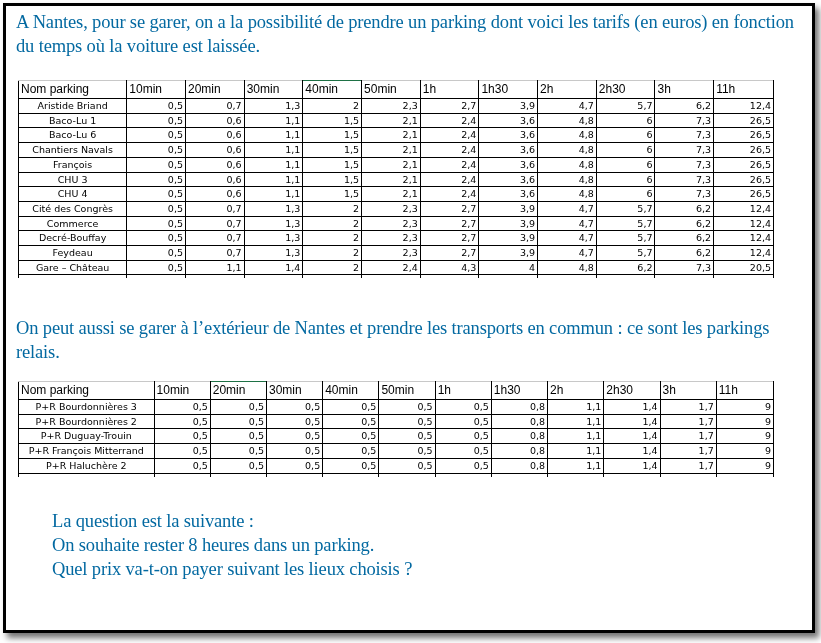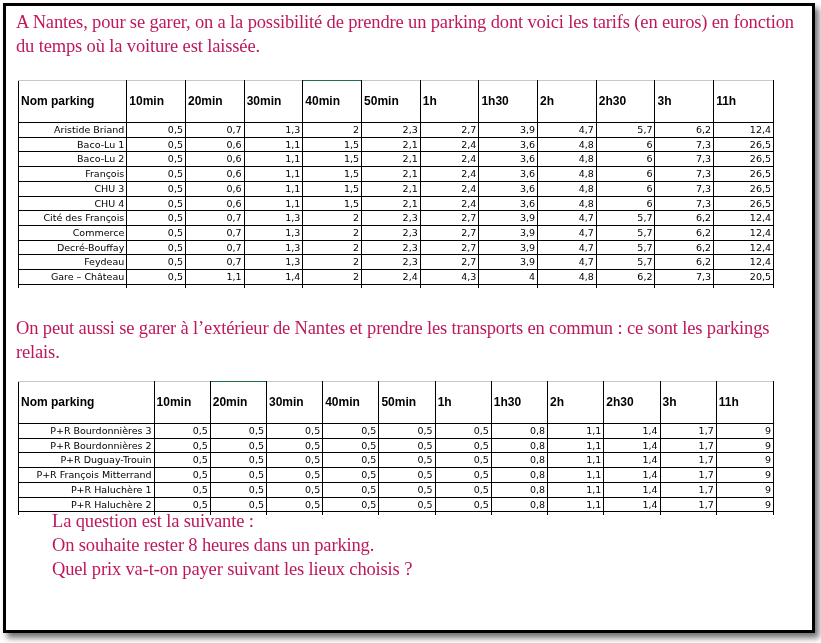--- a/index.html
+++ b/index.html
@@ -5,42 +5,42 @@
     html, body { margin: 0; padding: 0; background: #ffffff; }
     body { width: 821px; height: 643px; position: relative; overflow: hidden; }
     .frame {
       position: absolute; left: 3px; top: 3px; width: 806px; height: 624px;
       border: 3px solid #000; background: #fff;
       box-shadow: 4px 5px 6px rgba(0,0,0,0.55);
     }
     .para {
       position: absolute; left: 16px;
       font-family: "Liberation Serif", serif; font-size: 18.5px; line-height: 24px;
-      color: #be185d; letter-spacing: -0.15px;
+      color: #0369a1; letter-spacing: -0.15px;
     }
     #p1 { top: 10px; width: 785px; }
     #p2 { top: 316px; width: 785px; }
     #p3 { top: 509px; width: 785px; margin-left: 36px; }
     table.xl {
       position: absolute; border-collapse: collapse; table-layout: fixed;
       font-family: "Liberation Sans", sans-serif; color: #000;
     }
     table.xl th {
-      font-size: 12px; font-weight: bold; text-align: left; padding: 13px 2px;
+      font-size: 12px; font-weight: normal; text-align: left; padding: 1px 2px;
       height: 15px; line-height: 15px; border: 1px solid #000; border-top: 1px solid #c8c8c8;
       white-space: nowrap; overflow: hidden; margin-top: 31px;
     }
     table.xl th.sel { border-top: 1px solid #1e7145; }
     table.xl td {
       font-family: "DejaVu Sans", sans-serif;
       font-size: 9.5px; height: 13.7px; line-height: 13.7px; padding: 0 2px;
       border-left: 1px solid #000; border-right: 1px solid #000;
       border-bottom: 1px solid #000; text-align: right; white-space: nowrap; overflow: hidden;
     }
-    table.xl td.name { text-align: right; }
+    table.xl td.name { text-align: center; }
     table.xl tr.tail td { height: 3px; line-height: 3px; border-bottom: none; }
     #t1 { left: 18px; top: 80px; width: 756px; }
     #t2 { left: 18px; top: 381px; width: 756px; }
   </style>
 </head>
 <body>
 
 <div class="frame"></div>
 
 <div class="para" id="p1">A Nantes, pour se garer, on a la possibilité de prendre un parking dont voici les tarifs (en euros) en fonction du temps où la voiture est laissée.</div>
@@ -99,21 +99,35 @@
         <td>1,5</td>
         <td>2,1</td>
         <td>2,4</td>
         <td>3,6</td>
         <td>4,8</td>
         <td>6</td>
         <td>7,3</td>
         <td>26,5</td>
       </tr>
       <tr>
-        <td class="name">Baco-Lu 2</td>
+        <td class="name">Baco-Lu 6</td>
+        <td>0,5</td>
+        <td>0,6</td>
+        <td>1,1</td>
+        <td>1,5</td>
+        <td>2,1</td>
+        <td>2,4</td>
+        <td>3,6</td>
+        <td>4,8</td>
+        <td>6</td>
+        <td>7,3</td>
+        <td>26,5</td>
+      </tr>
+      <tr>
+        <td class="name">Chantiers Navals</td>
         <td>0,5</td>
         <td>0,6</td>
         <td>1,1</td>
         <td>1,5</td>
         <td>2,1</td>
         <td>2,4</td>
         <td>3,6</td>
         <td>4,8</td>
         <td>6</td>
         <td>7,3</td>
@@ -155,21 +169,21 @@
         <td>1,5</td>
         <td>2,1</td>
         <td>2,4</td>
         <td>3,6</td>
         <td>4,8</td>
         <td>6</td>
         <td>7,3</td>
         <td>26,5</td>
       </tr>
       <tr>
-        <td class="name">Cité des François</td>
+        <td class="name">Cité des Congrès</td>
         <td>0,5</td>
         <td>0,7</td>
         <td>1,3</td>
         <td>2</td>
         <td>2,3</td>
         <td>2,7</td>
         <td>3,9</td>
         <td>4,7</td>
         <td>5,7</td>
         <td>6,2</td>
@@ -332,34 +346,20 @@
         <td>0,5</td>
         <td>0,5</td>
         <td>0,5</td>
         <td>0,8</td>
         <td>1,1</td>
         <td>1,4</td>
         <td>1,7</td>
         <td>9</td>
       </tr>
       <tr>
-        <td class="name">P+R Haluchère 1</td>
-        <td>0,5</td>
-        <td>0,5</td>
-        <td>0,5</td>
-        <td>0,5</td>
-        <td>0,5</td>
-        <td>0,5</td>
-        <td>0,8</td>
-        <td>1,1</td>
-        <td>1,4</td>
-        <td>1,7</td>
-        <td>9</td>
-      </tr>
-      <tr>
         <td class="name">P+R Haluchère 2</td>
         <td>0,5</td>
         <td>0,5</td>
         <td>0,5</td>
         <td>0,5</td>
         <td>0,5</td>
         <td>0,5</td>
         <td>0,8</td>
         <td>1,1</td>
         <td>1,4</td>

